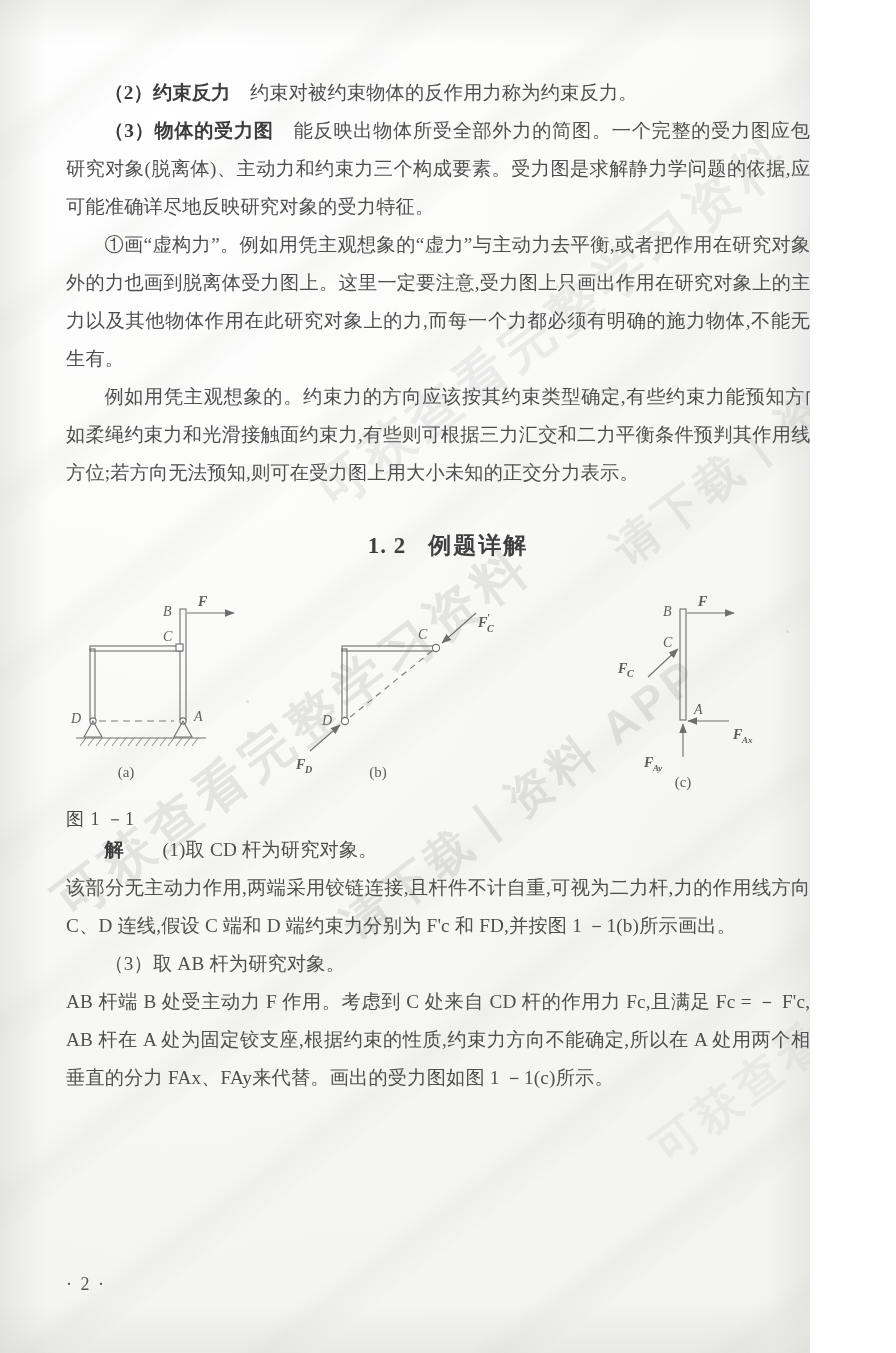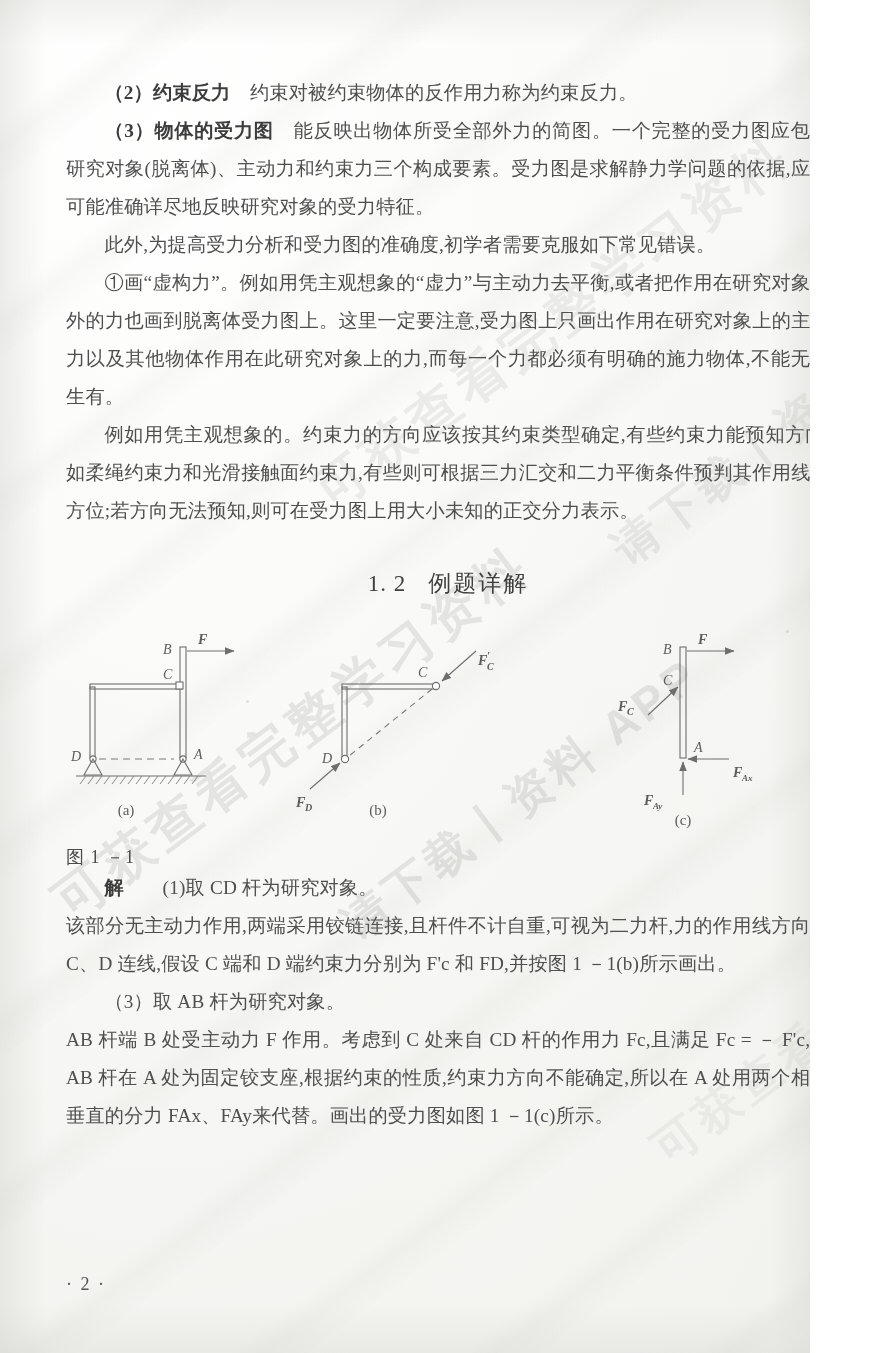--- a/index.html
+++ b/index.html
@@ -81,21 +81,21 @@
     letter-spacing: 0.2px;
     color: #4f4f4f;
   }
   p.indent { text-indent: 2em; }
   .b { font-weight: 700; color: #3c3c3c; }
 
   h2.section {
     margin: 38px 0 30px 0;
     text-align: center;
     font-size: 23px;
-    font-weight: 400;
+    font-weight: 700;
     letter-spacing: 2px;
     color: #3f3f3f;
   }
   h2.section .num { margin-right: 22px; letter-spacing: 1px; }
 
   
   .figure-block {
     position: relative;
     margin: 22px 0 6px 0;
     height: 214px;
@@ -146,21 +146,20 @@
   <div class="tiny-spot" style="left:246px; top:700px; width:3px; height:3px;"></div>
   <div class="tiny-spot" style="left:556px; top:285px; width:3px; height:3px;"></div>
   <div class="tiny-spot" style="left:786px; top:630px; width:3px; height:3px;"></div>
 
   <div class="content">
 
     <p class="bodytext indent"><span class="b">（2）约束反力</span><span>　约束对被约束物体的反作用力称为约束反力。</span></p>
 
     <p class="bodytext indent"><span class="b">（3）物体的受力图</span><span>　能反映出物体所受全部外力的简图。一个完整的受力图应包括研究对象(脱离体)、主动力和约束力三个构成要素。受力图是求解静力学问题的依据,应尽可能准确详尽地反映研究对象的受力特征。</span></p>
 
-    <p class="bodytext indent">此外,为提高受力分析和受力图的准确度,初学者需要克服如下常见错误。</p>
 
     <p class="bodytext indent">①画“虚构力”。例如用凭主观想象的“虚力”与主动力去平衡,或者把作用在研究对象之外的力也画到脱离体受力图上。这里一定要注意,受力图上只画出作用在研究对象上的主动力以及其他物体作用在此研究对象上的力,而每一个力都必须有明确的施力物体,不能无中生有。</p>
 
     <p class="bodytext indent">例如用凭主观想象的。约束力的方向应该按其约束类型确定,有些约束力能预知方向,如柔绳约束力和光滑接触面约束力,有些则可根据三力汇交和二力平衡条件预判其作用线的方位;若方向无法预知,则可在受力图上用大小未知的正交分力表示。</p>
 
     <h2 class="section">
       <span class="num">1. 2</span><span>例题详解</span>
     </h2>
 
 

